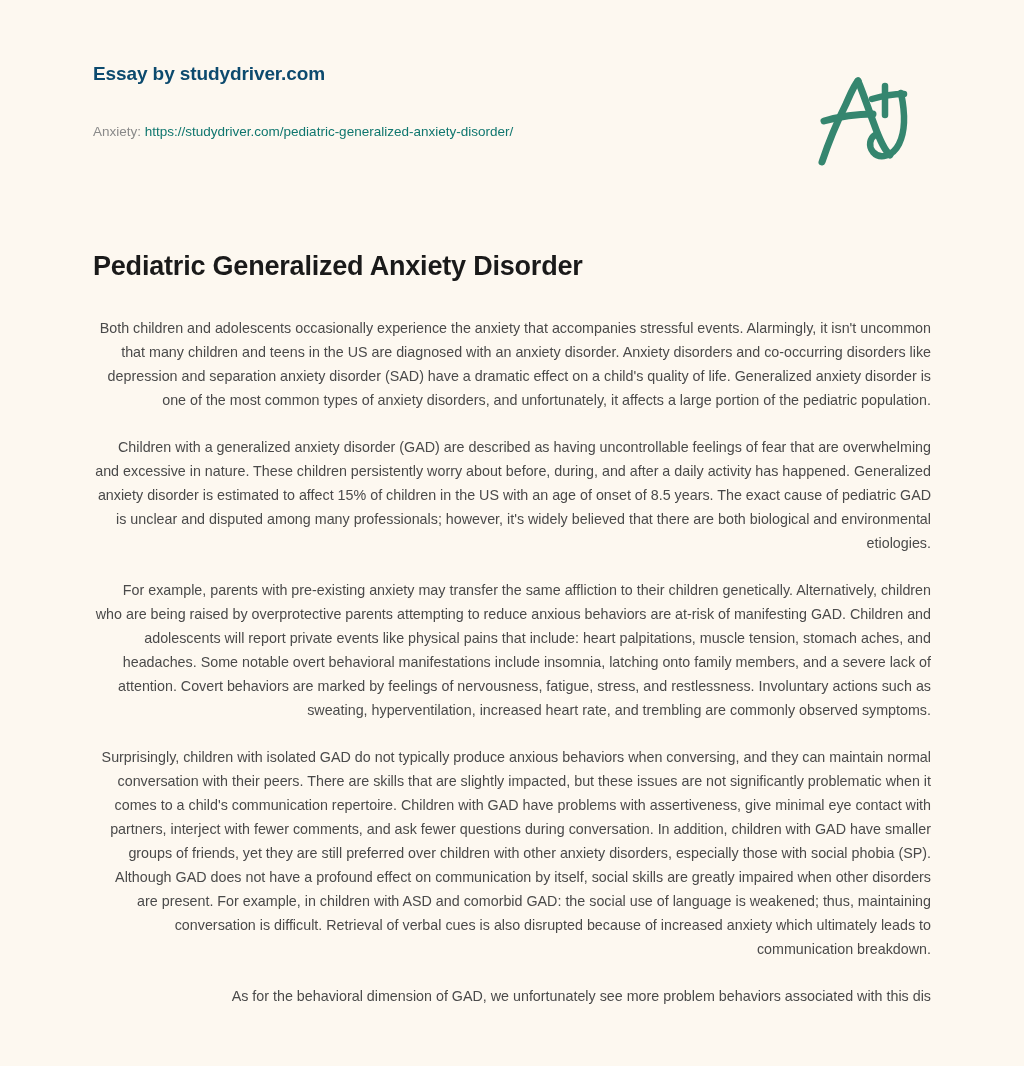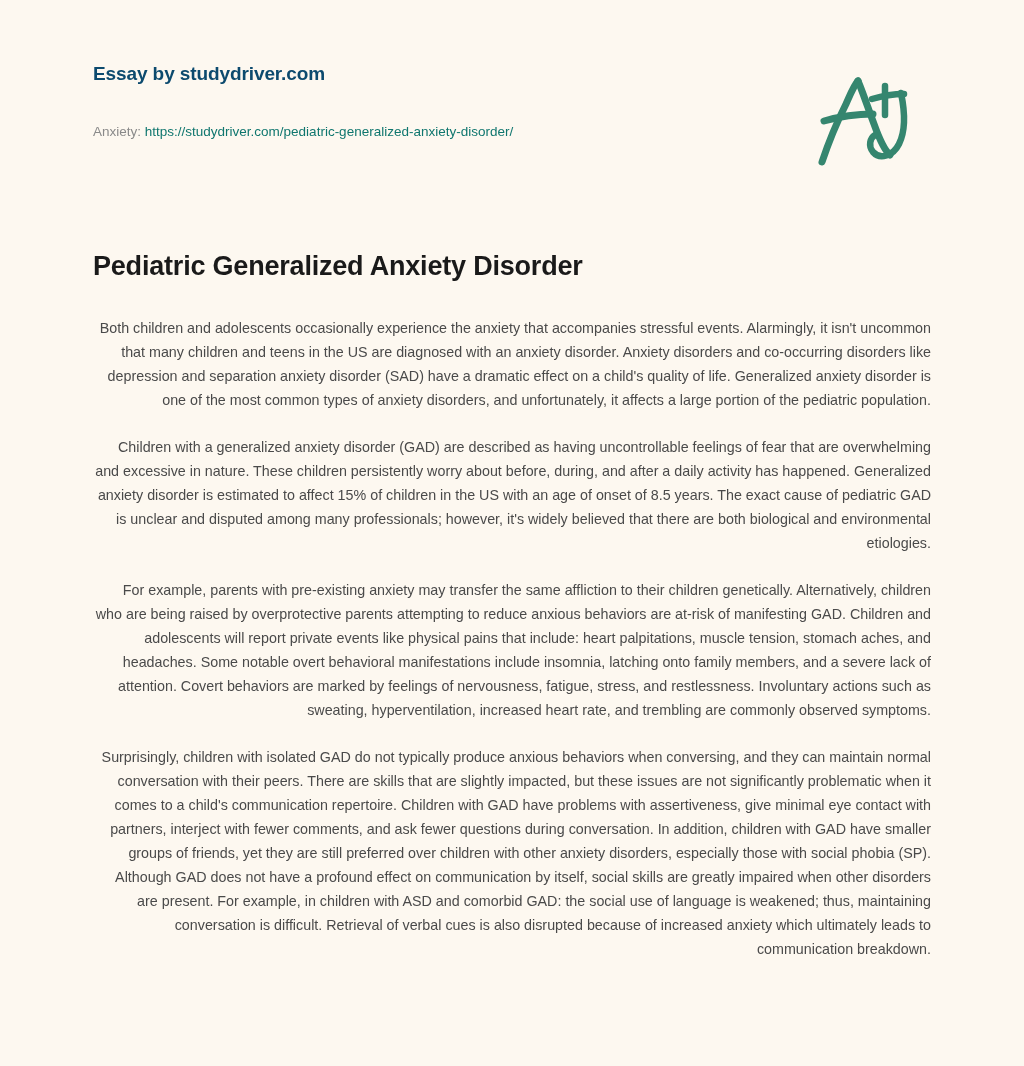--- a/index.html
+++ b/index.html
@@ -142,17 +142,18 @@
 
   <div class="article">
 
     <h1 class="article-title">Pediatric Generalized Anxiety Disorder</h1>
 
     <div class="body-copy">
       <p>Both children and adolescents occasionally experience the anxiety that accompanies stressful events. Alarmingly, it isn't uncommon that many children and teens in the US are diagnosed with an anxiety disorder. Anxiety disorders and co-occurring disorders like depression and separation anxiety disorder (SAD) have a dramatic effect on a child's quality of life. Generalized anxiety disorder is one of the most common types of anxiety disorders, and unfortunately, it affects a large portion of the pediatric population.</p>
       <p>Children with a generalized anxiety disorder (GAD) are described as having uncontrollable feelings of fear that are overwhelming and excessive in nature. These children persistently worry about before, during, and after a daily activity has happened. Generalized anxiety disorder is estimated to affect 15% of children in the US with an age of onset of 8.5 years. The exact cause of pediatric GAD is unclear and disputed among many professionals; however, it's widely believed that there are both biological and environmental etiologies.</p>
       <p>For example, parents with pre-existing anxiety may transfer the same affliction to their children genetically. Alternatively, children who are being raised by overprotective parents attempting to reduce anxious behaviors are at-risk of manifesting GAD. Children and adolescents will report private events like physical pains that include: heart palpitations, muscle tension, stomach aches, and headaches. Some notable overt behavioral manifestations include insomnia, latching onto family members, and a severe lack of attention. Covert behaviors are marked by feelings of nervousness, fatigue, stress, and restlessness. Involuntary actions such as sweating, hyperventilation, increased heart rate, and trembling are commonly observed symptoms.</p>
       <p>Surprisingly, children with isolated GAD do not typically produce anxious behaviors when conversing, and they can maintain normal conversation with their peers. There are skills that are slightly impacted, but these issues are not significantly problematic when it comes to a child's communication repertoire. Children with GAD have problems with assertiveness, give minimal eye contact with partners, interject with fewer comments, and ask fewer questions during conversation. In addition, children with GAD have smaller groups of friends, yet they are still preferred over children with other anxiety disorders, especially those with social phobia (SP). Although GAD does not have a profound effect on communication by itself, social skills are greatly impaired when other disorders are present. For example, in children with ASD and comorbid GAD: the social use of language is weakened; thus, maintaining conversation is difficult. Retrieval of verbal cues is also disrupted because of increased anxiety which ultimately leads to communication breakdown.</p>
+      <p>As for the behavioral dimension of GAD, we unfortunately see more problem behaviors associated with this dis</p>
     </div>
 
   </div>
 
 </div>
 
 </body></html>

